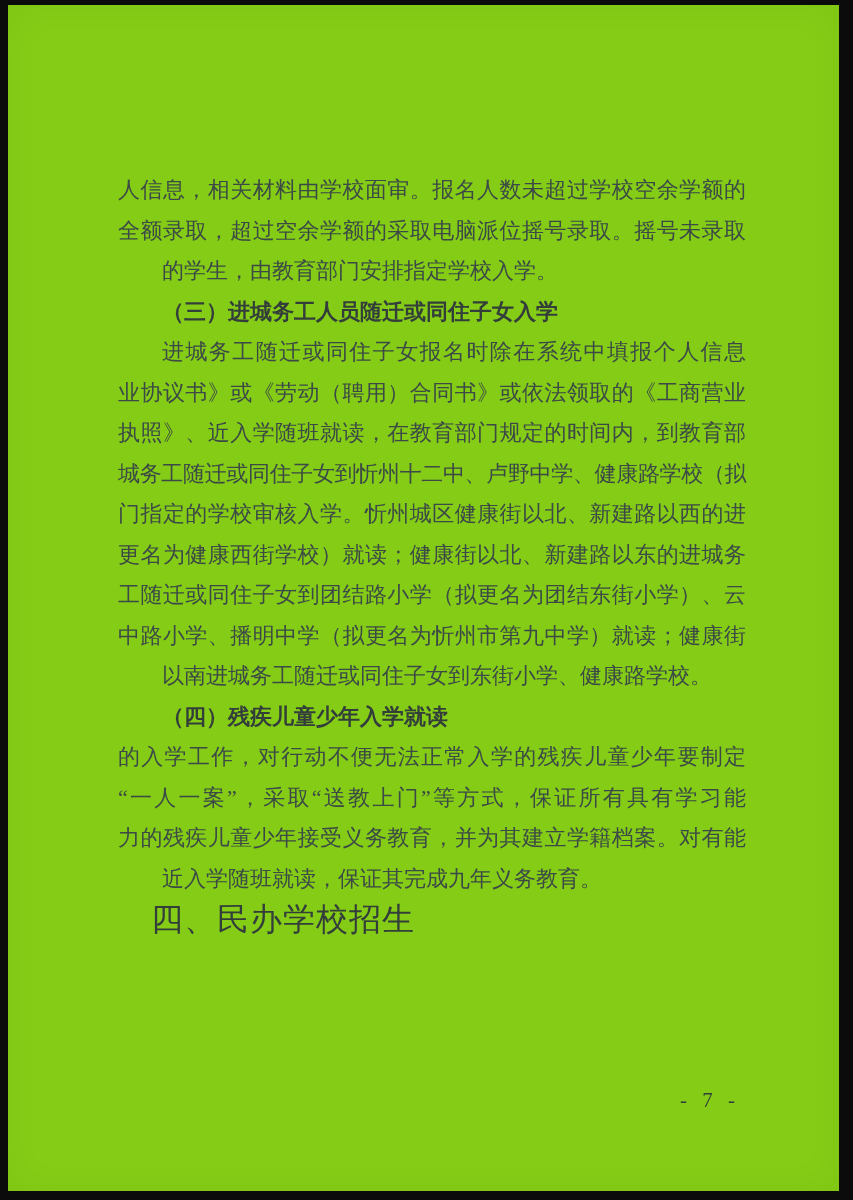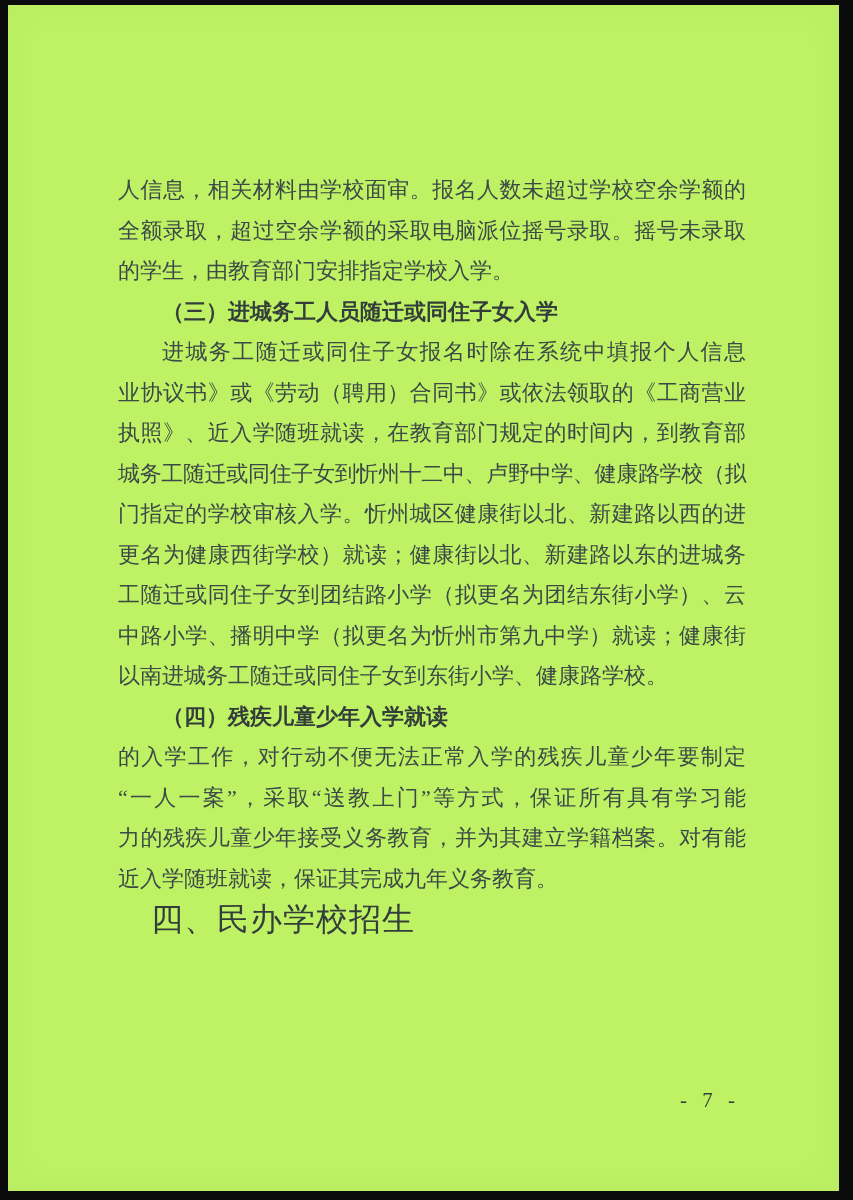--- a/index.html
+++ b/index.html
@@ -10,39 +10,39 @@
     background: #0b0b0b; 
     overflow: hidden;
     font-family: "Liberation Serif", "DejaVu Serif", serif;
   }
   .page {
     position: absolute;
     left: 8px;
     top: 5px;
     width: 831px;
     height: 1186px;
-    background: #bef264;
+    background: #84cc16;
     box-shadow: inset 0 0 40px rgba(0,0,0,0.03);
   }
   .text-block {
     position: absolute;
     left: 110px;
     top: 165px;
     width: 628px;
   }
   .line {
     height: 40.5px;
     line-height: 40.5px;
     font-size: 22px;
     color: #3c4946;
     text-align: justify;
     text-align-last: justify;
     text-justify: inter-character;
   }
-  .end { text-align-last: left; }
+  .end { text-align-last: left; margin-left: 44px; }
   .indent { text-indent: 44px; }
   .tight { letter-spacing: -0.6px; }
   .heading-kai {
     font-weight: 700;
     text-align-last: left;
     text-indent: 44px;
     color: #333e3b;
   }
   .heading-hei {
     font-family: "Liberation Sans", "DejaVu Sans", sans-serif;

